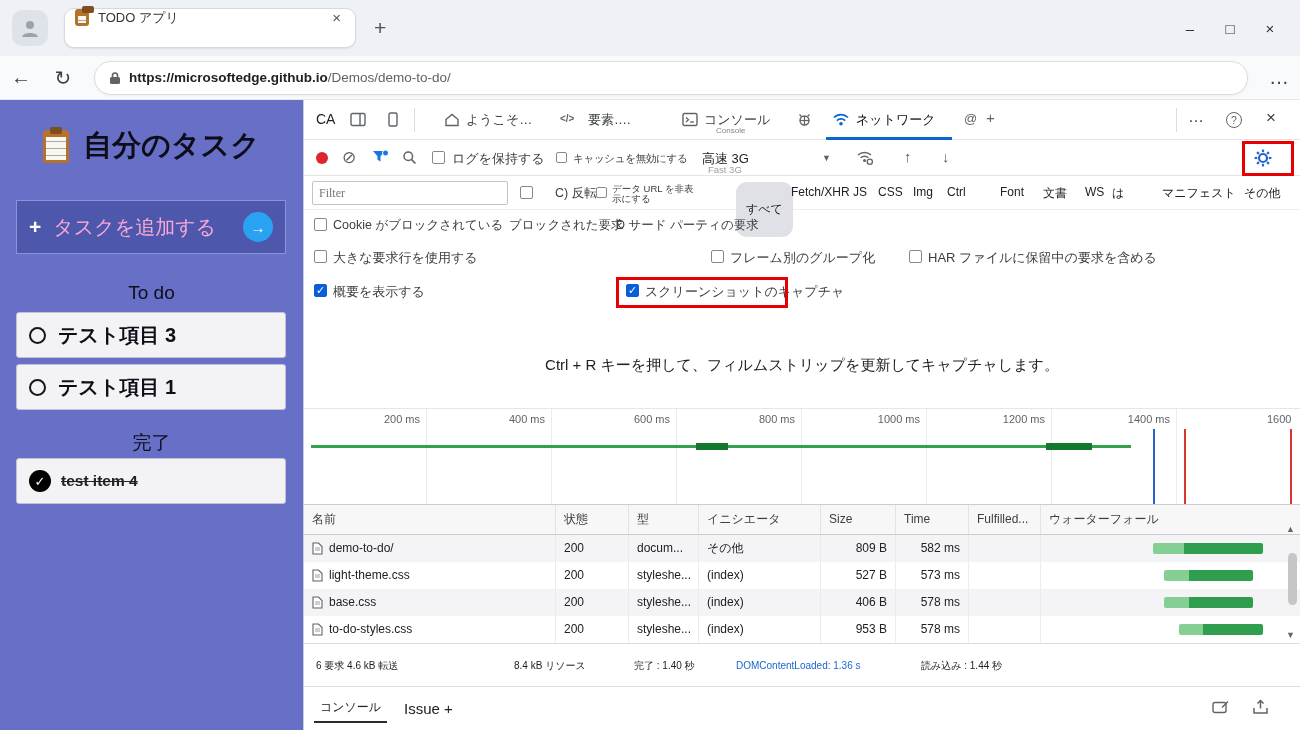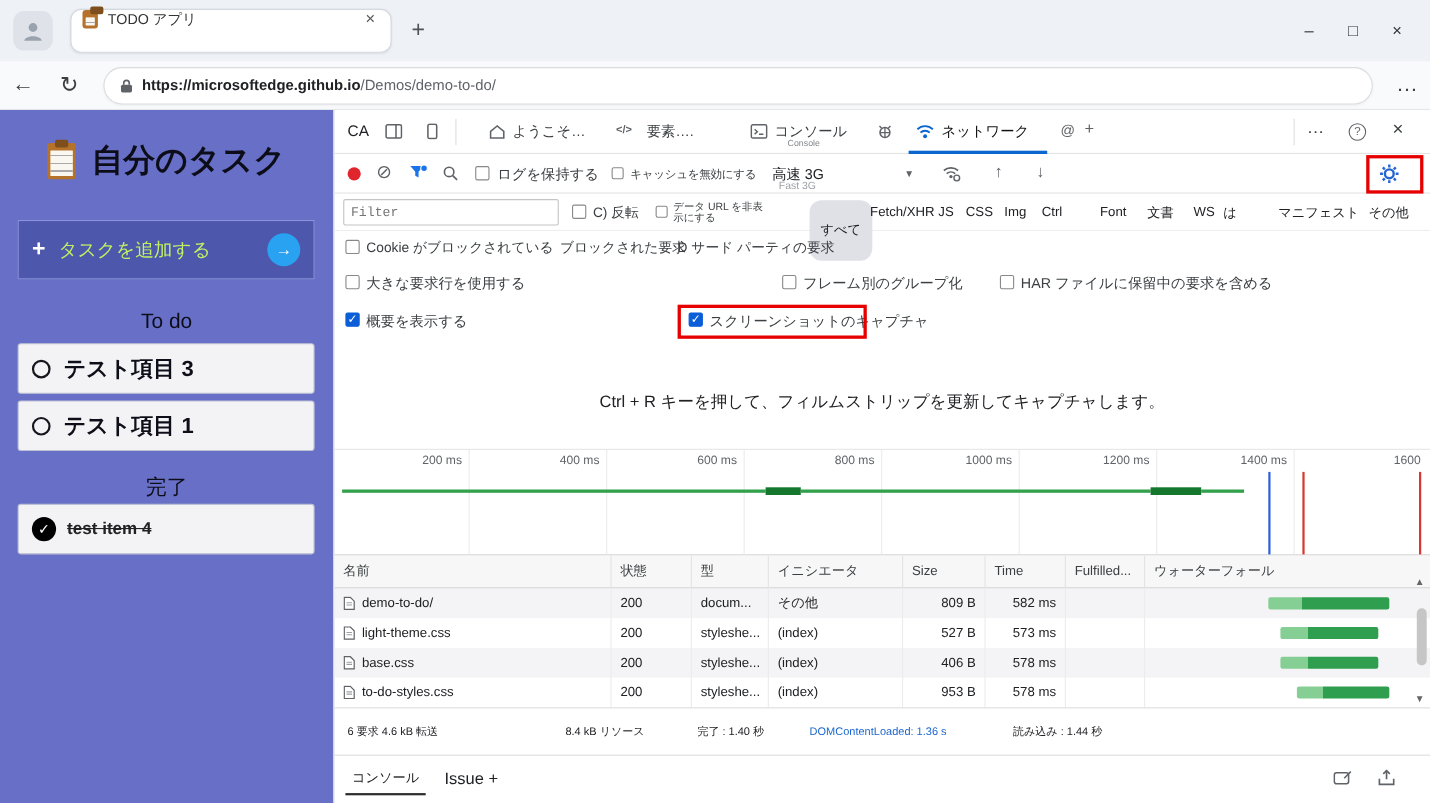--- a/index.html
+++ b/index.html
@@ -37,21 +37,21 @@
   .todo-panel{position:relative;width:303px;height:630px;background:#6770c6;flex:none}
   .todo-header{position:absolute;left:0;top:26px;width:100%;display:flex;align-items:center;justify-content:center;gap:14px}
   .todo-title{font-size:29px;font-weight:700;color:#0d0d1a}
   .clipboard{position:relative;width:26px;height:33px;background:#b5722a;border-radius:3px;flex:none}
   .clipboard::before{content:"";position:absolute;left:3px;right:3px;top:7px;bottom:3px;background:
     repeating-linear-gradient(#faf7f0 0 4px,#a9a9a9 4px 5px,#faf7f0 5px 7px);background-color:#faf7f0}
   .clipboard::after{content:"";position:absolute;left:7px;top:-3px;width:12px;height:7px;background:#7e4e1c;border-radius:2px}
   .add-btn{position:absolute;left:16px;top:100px;width:270px;height:54px;background:#4d57ac;
            border:1px solid #8a92da;display:flex;align-items:center;padding:0 12px;cursor:pointer}
   .add-plus{color:#fff;font-size:21px;font-weight:700;margin-right:12px}
-  .add-label{color:#bef264;font-size:17px}
+  .add-label{color:#f9a8d4;font-size:20px}
   .add-arrow{margin-left:auto;width:30px;height:30px;border-radius:50%;background:#2aa2f2;
              display:flex;align-items:center;justify-content:center}
   .add-arrow i{font-style:normal;color:#fff;font-size:15px;font-weight:700}
   .sec-head{position:absolute;left:0;width:100%;text-align:center;font-size:19px;font-weight:500;color:#0d0d1a}
   .todo-item{position:absolute;left:16px;width:270px;height:46px;background:#f3f3f6;
              border:1px solid #bfc2d4;border-radius:3px;display:flex;align-items:center;padding:0 12px}
   .ring{width:17px;height:17px;border:2px solid #16161d;border-radius:50%;flex:none}
   .item-label{font-size:20px;font-weight:700;color:#0e0e18;margin-left:12px;white-space:nowrap}
   .done-circle{width:22px;height:22px;border-radius:50%;background:#000;flex:none;
                display:flex;align-items:center;justify-content:center}
@@ -80,21 +80,21 @@
   .vsep{position:absolute;width:1px;background:#ddd}
 
   .cb{position:absolute;width:13px;height:13px;border:1px solid #8a8886;border-radius:2px;background:#fff}
   .cb.on{background:#0b5ed7;border-color:#0b5ed7}
   .cb.on::after{content:"✓";position:absolute;left:1px;top:-1px;color:#fff;font-size:11px;font-weight:700}
   .cb.sm{width:11px;height:11px}
 
   .pill{position:absolute;font-size:12px;color:#202124;white-space:nowrap}
   .pill.active{background:#dfe1e6;border-radius:11px;padding:19px 10px}
   #net-filter{position:absolute;left:8px;top:5px;width:196px;height:24px;border:1px solid #c4c4c4;
-              border-radius:2px;font-size:12px;padding:0 6px;color:#202124;font-family:Liberation Mono, monospace}
+              border-radius:2px;font-size:12px;padding:0 6px;color:#202124;font-family:Liberation Serif, serif}
 
   .hl-box{position:absolute;border:3px solid #e60000;z-index:6;pointer-events:none}
 
   
   .gridline{position:absolute;top:0;bottom:0;width:1px;background:#ececec}
   .ruler-label{position:absolute;top:4px;width:60px;text-align:right;font-size:11px;color:#5f6368}
   .ov-line{position:absolute;height:3px;background:#33a04c;top:36px}
   .ov-block{position:absolute;height:7px;background:#15772e;top:34px}
   .ov-vline{position:absolute;top:20px;bottom:0;width:2px}
 
@@ -305,21 +305,21 @@
               <line x1="13.1" y1="4.9" x2="14.9" y2="3.1"></line>
           </svg>
         </span>
       </div>
 
       <div class="hl-box" style="left:938px;top:41px;width:52px;height:35px"></div>
 
       <div class="dt-row" id="dt-filter1">
         <input id="net-filter" placeholder="Filter" style="">
         <span class="cb" style="left:216px;top:10px"></span>
-        <span class="dtxt" style="left:235px;top:9px;font-size:12.5px">C) 反転</span>
+        <span class="dtxt" style="left:251px;top:9px;font-size:12.5px">C) 反転</span>
         <span class="cb sm" style="left:292px;top:11px"></span>
         <span class="dtxt" style="left:308px;top:8px;font-size:9.5px;width:90px;white-space:normal;line-height:9.5px">データ URL を非表示にする</span>
         <span class="pill active" style="left:432px;top:6px">すべて</span>
         <span class="pill" style="left:487px;top:9px">Fetch/XHR</span>
         <span class="pill" style="left:549px;top:9px">JS</span>
         <span class="pill" style="left:574px;top:9px">CSS</span>
         <span class="pill" style="left:609px;top:9px">Img</span>
         <span class="pill" style="left:643px;top:9px">Ctrl</span>
         <span class="pill" style="left:696px;top:9px">Font</span>
         <span class="pill" style="left:739px;top:9px">文書</span>

